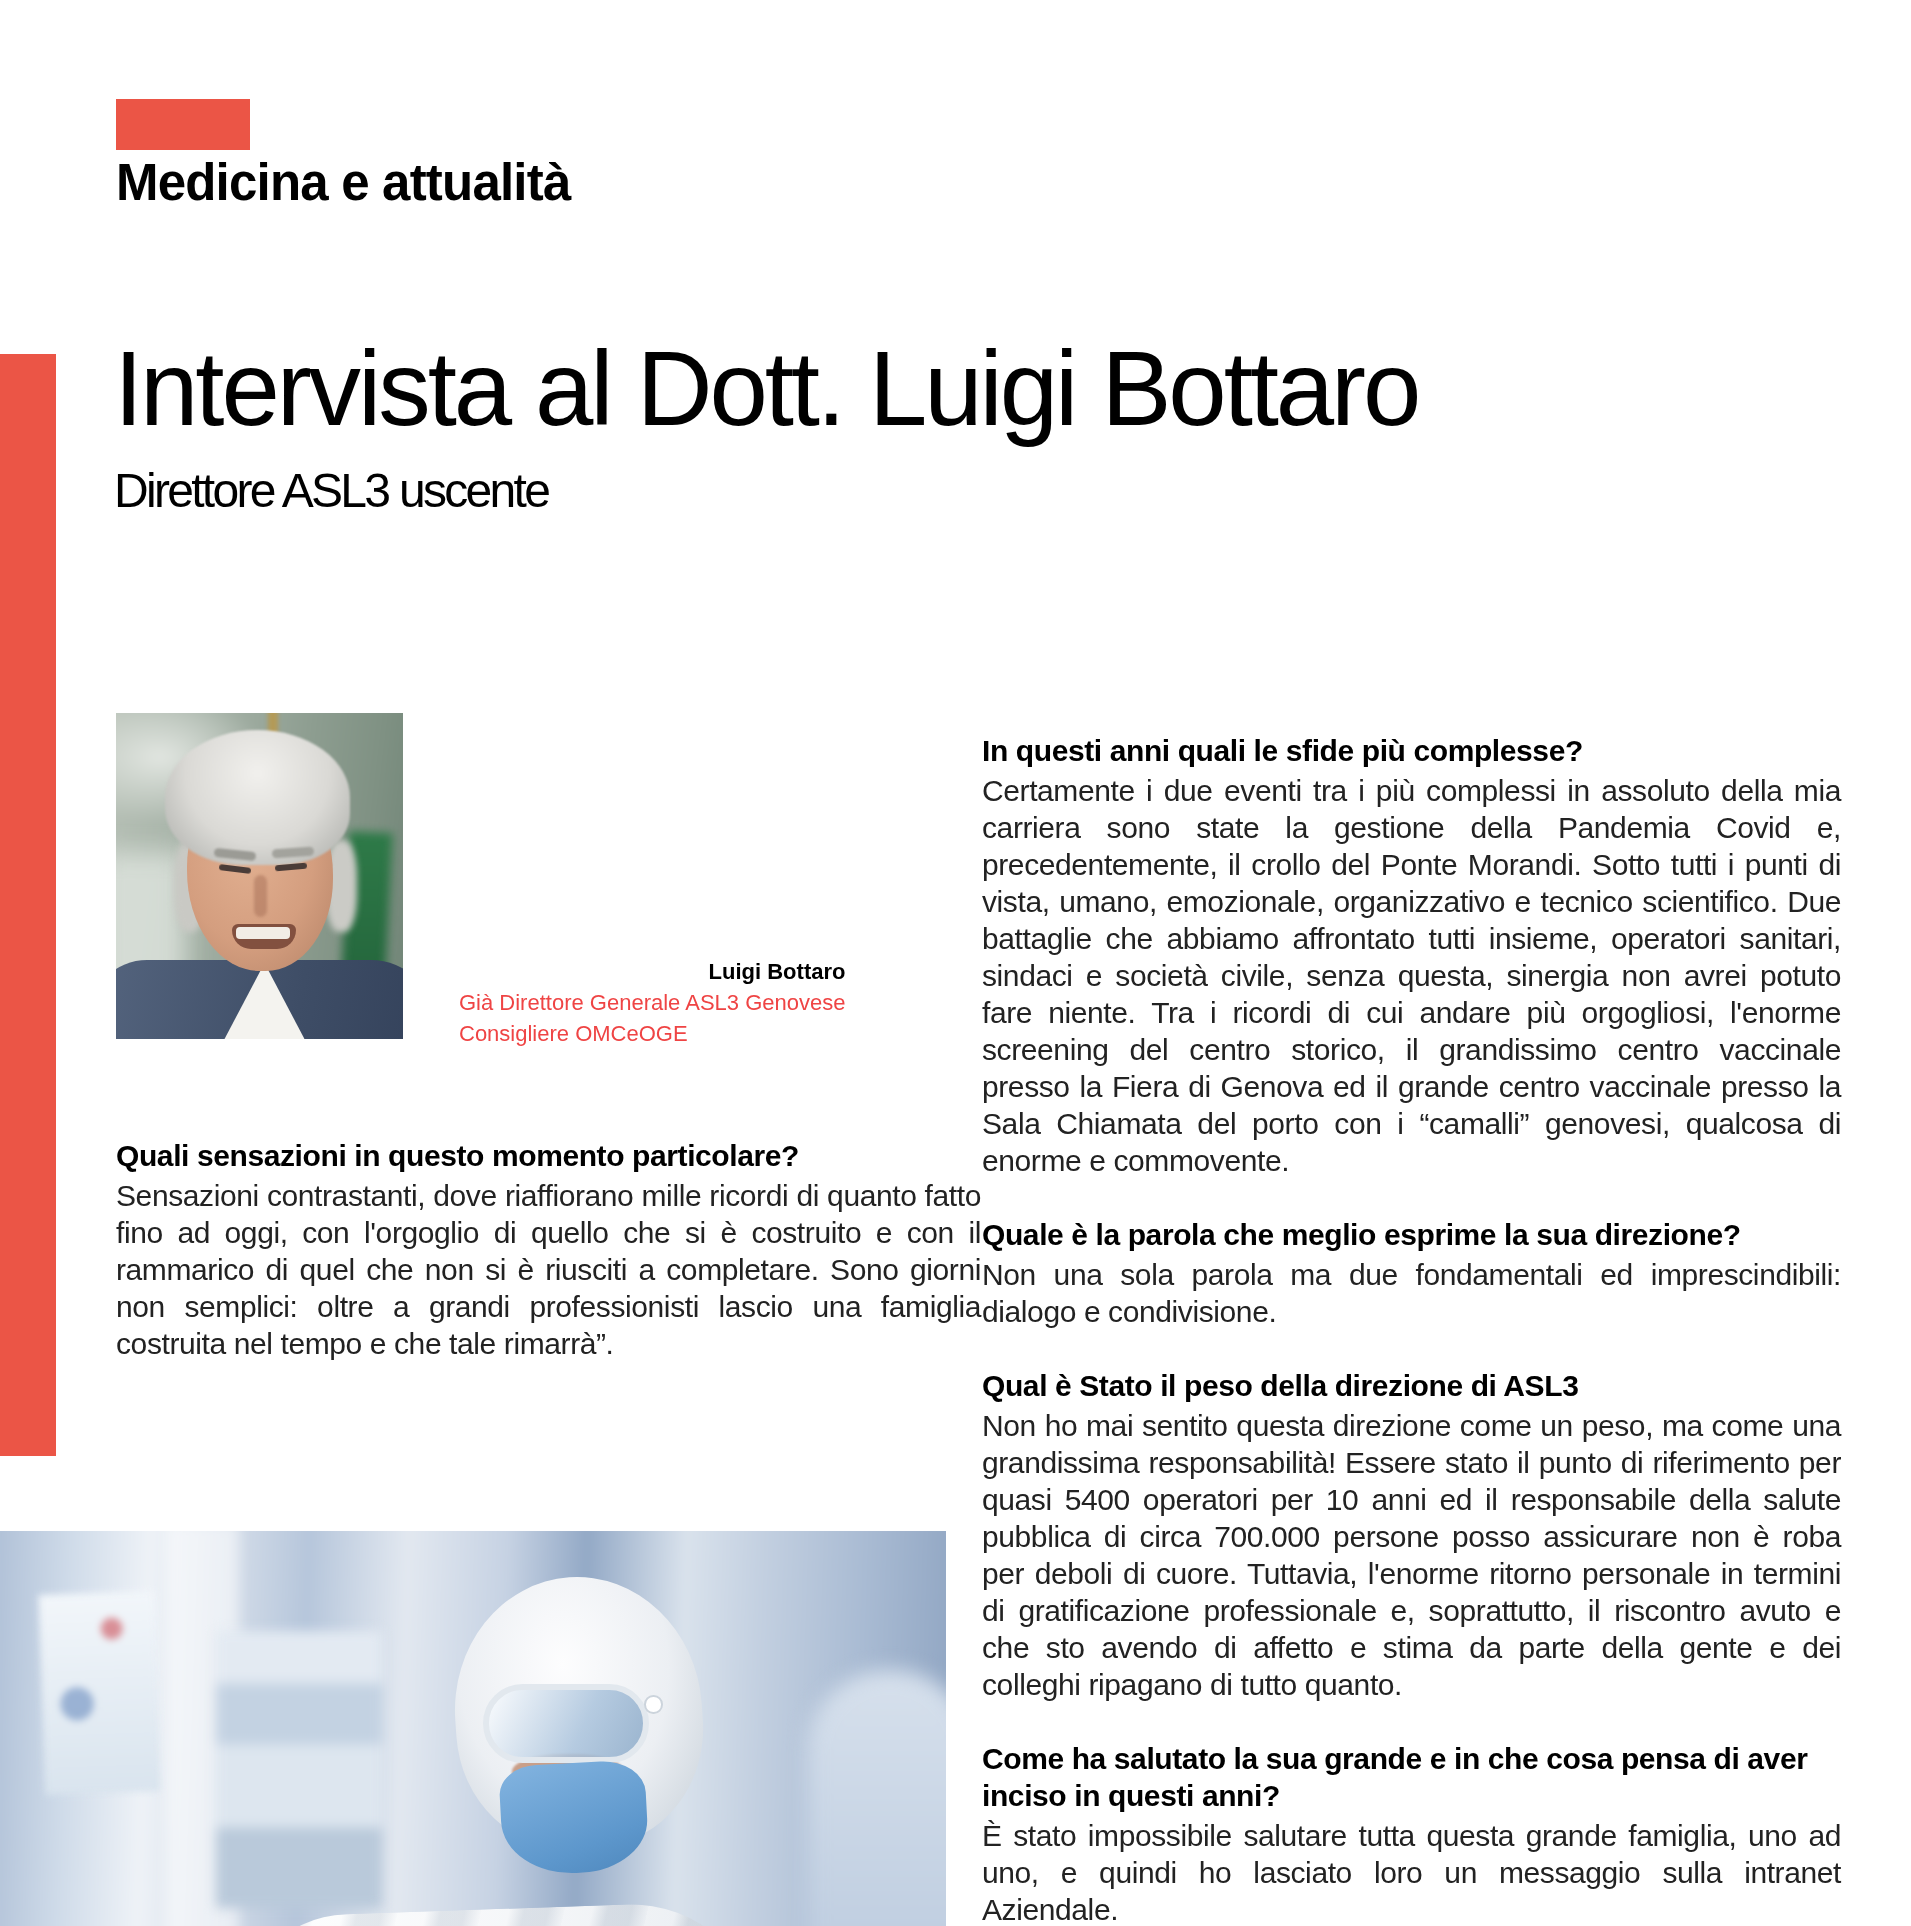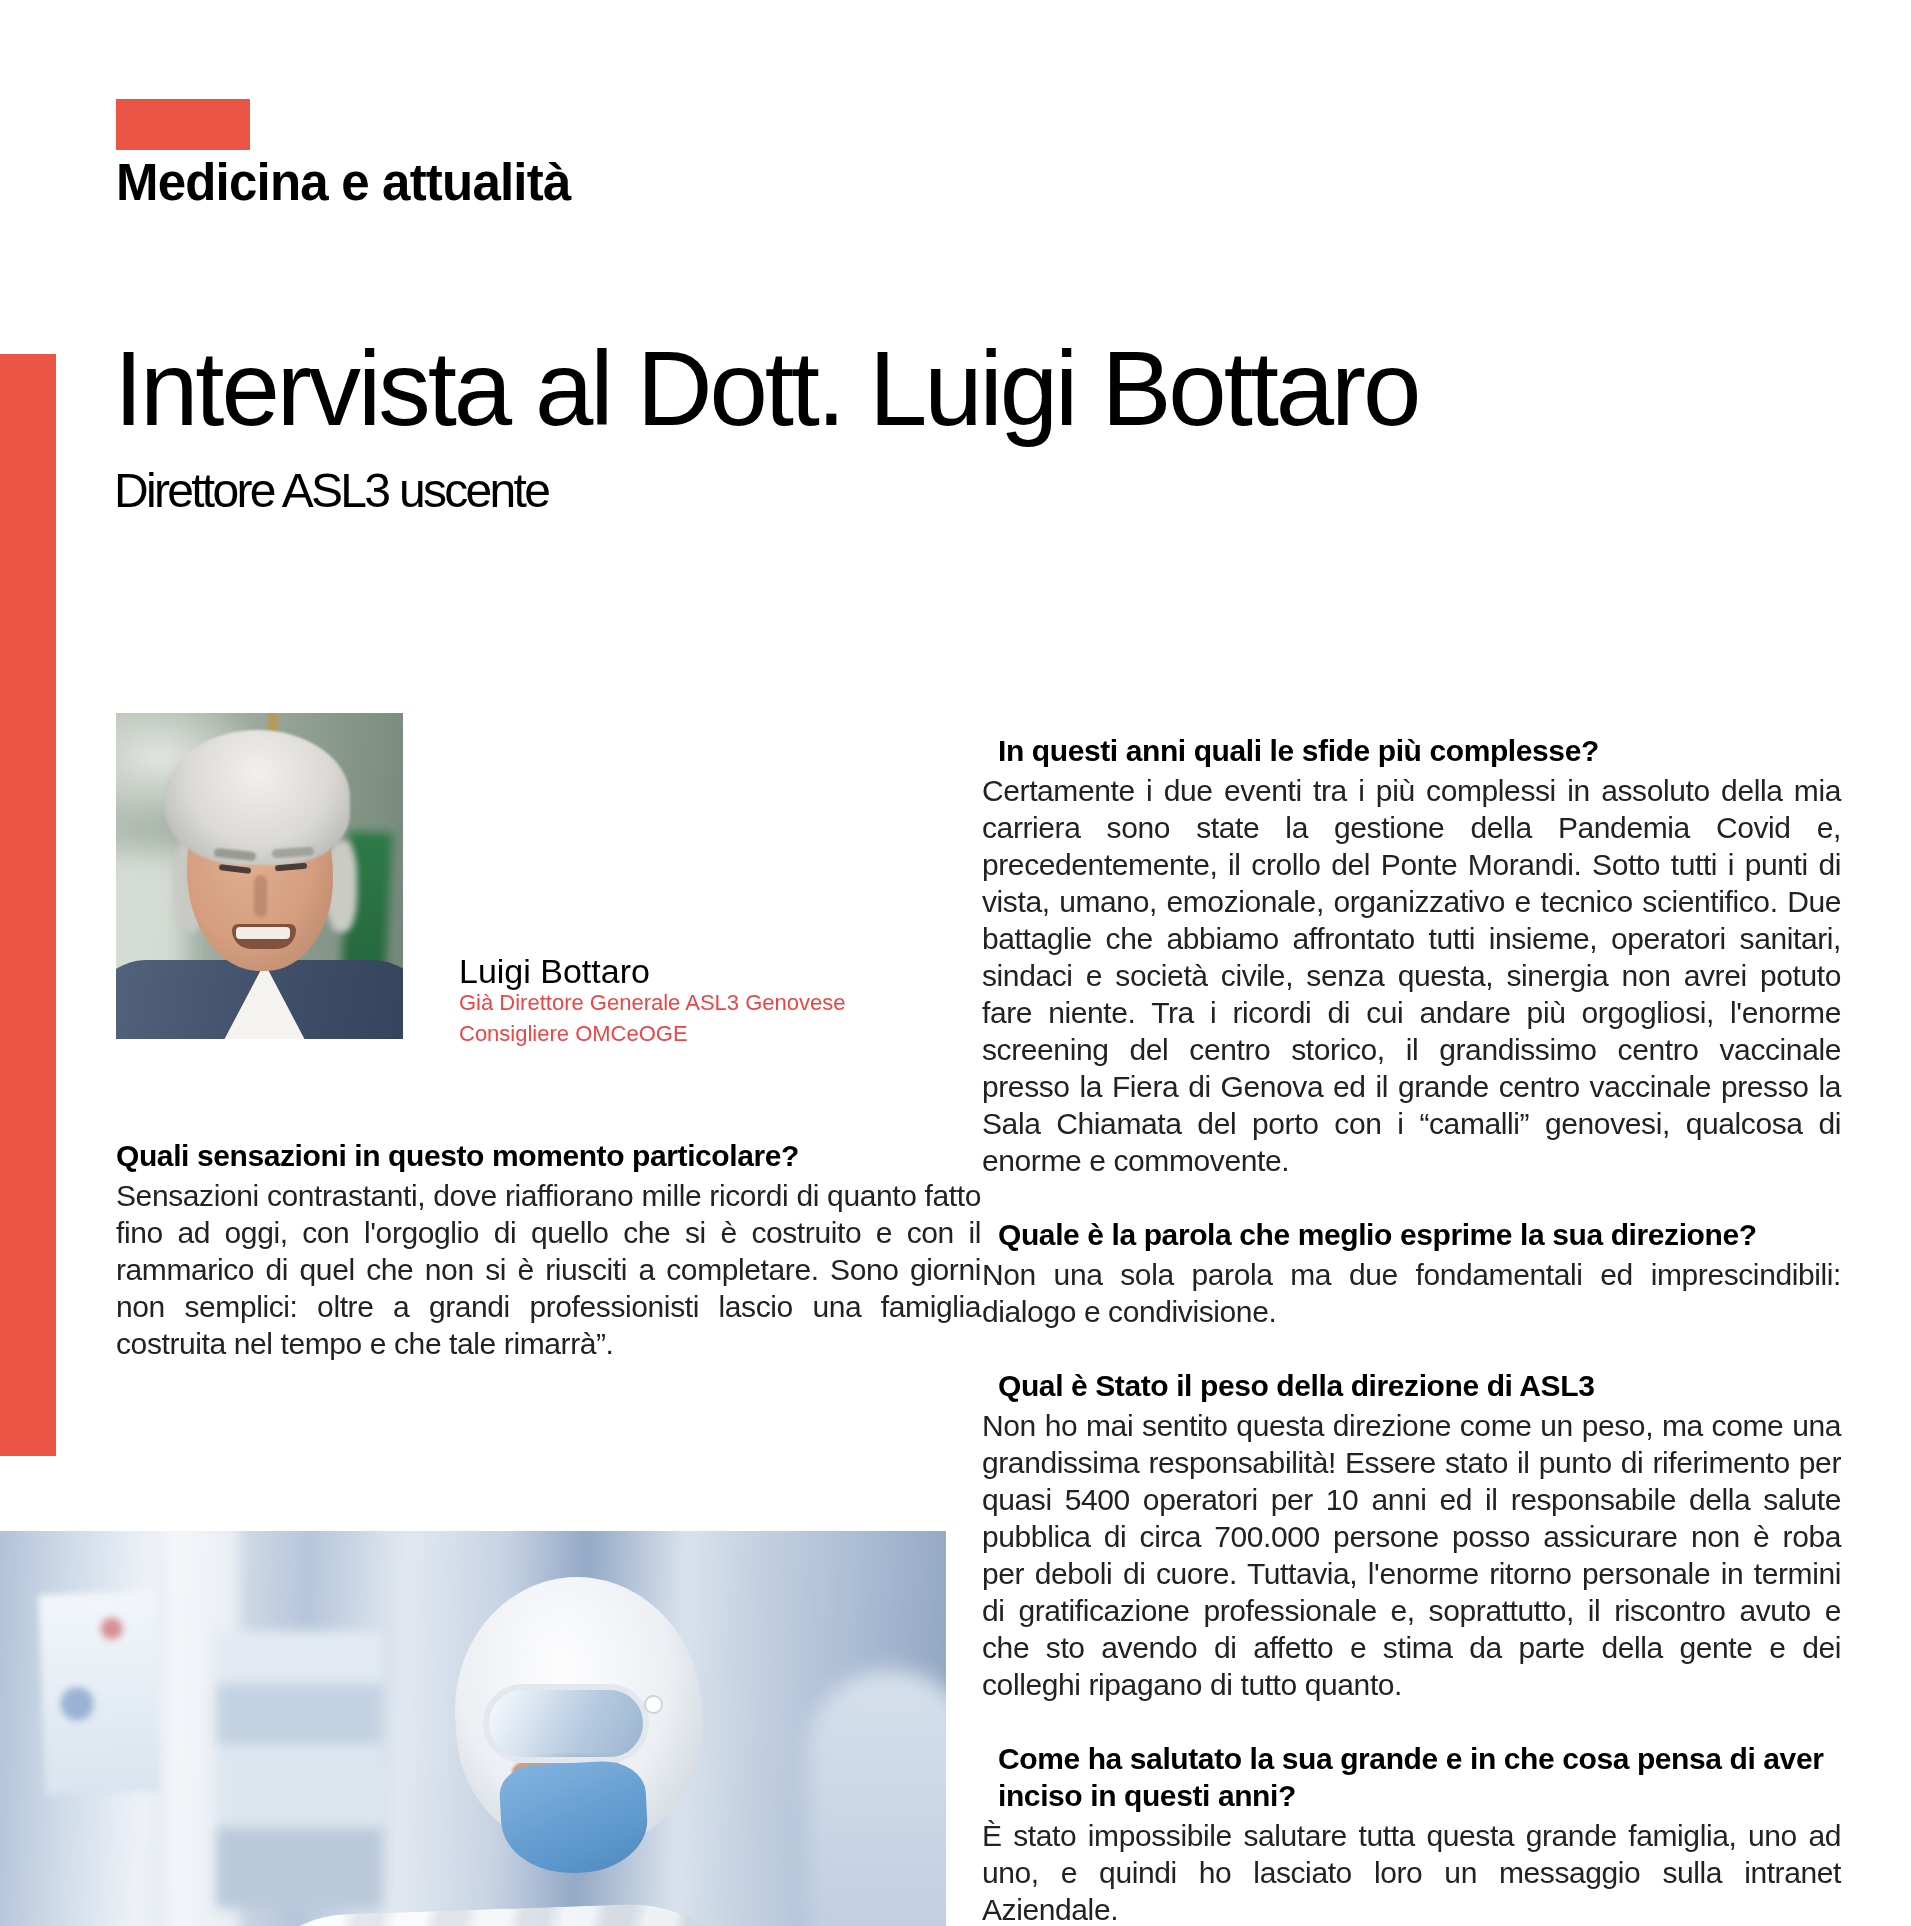--- a/index.html
+++ b/index.html
@@ -23,21 +23,21 @@
 
   
   .q{ font-size:30px; font-weight:bold; color:#000; line-height:37px; letter-spacing:-0.4px; }
   .a{ font-size:30px; line-height:37px; letter-spacing:-0.4px; color:#222; text-align:justify; white-space:pre-line; hyphens:auto; }
 
   .left-qa{ position:absolute; left:116px; top:1137px; width:865px; }
   .left-qa .q{ margin-bottom:3px; }
 
   .right-col{ position:absolute; left:982px; top:732px; width:859px; }
   .right-col .qa + .qa{ margin-top:37px; }
-  .right-col .q{ margin-bottom:3.1px;margin-left:16px; }
+  .right-col .q{ margin-bottom:3.1px; }
 
   
   .portrait{ position:absolute; left:116px; top:713px; width:287px; height:326px; overflow:hidden; background:#9aa89c; }
   .portrait > div{ position:absolute; }
   .pt-bg{ inset:-11.6px; background:
       radial-gradient(ellipse 162px 100px at 18% 16%, rgba(235,238,234,.85), transparent 65%),
       linear-gradient(97deg,#b9c2b8 0%,#a9b5aa 25%,#9aa89c 45%,#8d9d90 60%,#7f9183 80%,#6d8274 100%);
       filter:blur(5.4px); }
   .pt-pole{ left:152px; top:-4.6px; width:10px; height:58px; background:#b39a57; filter:blur(2.3px); }
   .pt-flag{ right:16px; top:119px; width:44px; height:223px; background:linear-gradient(#2e7a48,#1f5c36); filter:blur(4.6px); transform:rotate(3deg); }
@@ -56,21 +56,21 @@
   .pt-nose{ left:138px; top:162px; width:13px; height:42px; border-radius:7.7px; background:rgba(160,105,80,.45); filter:blur(1.5px); }
   .pt-mouth{ left:116px; top:211px; width:64px; height:25px; border-radius:8.5px 8.5px 27px 27px; background:#82503f; }
   .pt-teeth{ left:120px; top:214px; width:54px; height:11.6px; border-radius:3.9px; background:#f2ede6; }
   .pt-suit{ left:-27px; top:247px; width:347px; height:100px; border-radius:58px 65px 0 0;
       background:linear-gradient(100deg,#55657f,#3e4d66 60%,#33415a); }
   .pt-shirt{ left:108px; top:250px; width:81px; height:77px; background:#f4f3ef;
       clip-path:polygon(50% 0, 100% 100%, 0 100%); }
 
   
   .caption{ position:absolute; left:459px; top:956px; }
-  .cap-name{ font-size:34px; font-weight:normal; color:#000; line-height:31px; }
+  .cap-name{ font-size:22px; font-weight:bold; color:#000; line-height:31px;text-align:right; }
   .cap-role{ font-size:22px; color:#ef4444; line-height:31px; }
 
   
   .ppe{ position:absolute; left:0; top:1531px; width:946px; height:882px; overflow:hidden; background:#c6d2e2; }
   .ppe > div{ position:absolute; }
   .hp-bg{ inset:-7.7px; background:
       linear-gradient(92deg,#aebfd6 0%,#cfdbe9 8%,#eef2f7 16%,#d4dde9 24%,#b6c6db 32%,#e2e8f0 42%,#c6d2e3 52%,#93a9c6 60%,#d9e2ec 70%,#c2cfe0 78%,#a9bbd3 88%,#8ba1bf 100%);
       filter:blur(3.9px); }
   .hp-poster{ left:42px; top:62px; width:116px; height:200px; transform:rotate(-2deg);
       background: radial-gradient(circle at 62% 18%, rgba(200,60,70,.55) 0 10px, transparent 11.6px),

